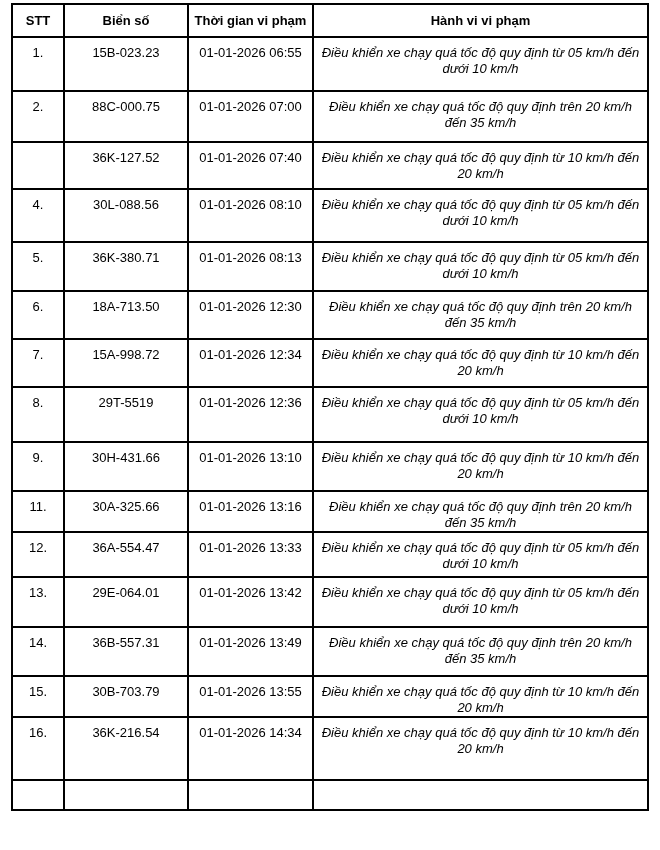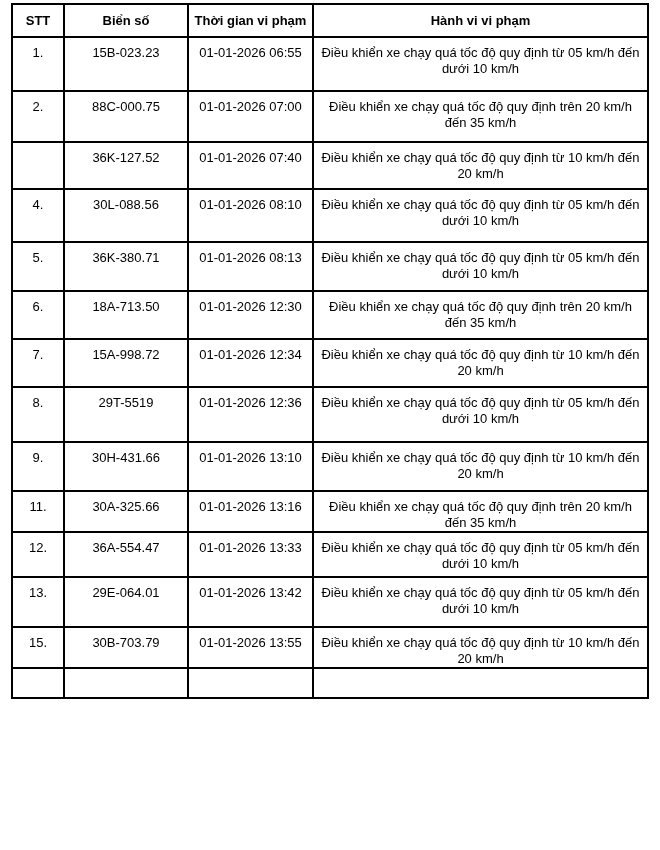--- a/index.html
+++ b/index.html
@@ -31,21 +31,21 @@
     height: 31px;
     padding: 0 4px;
   }
   table.violations td {
     font-size: 13px;
     line-height: 16px;
     vertical-align: top;
     text-align: center;
     padding: 7px 4px 0 4px;
   }
-  td.cell-violation { padding: 6px 5px 0 5px; }
+  td.cell-violation { padding: 6px 5px 0 5px; font-style: italic; }
   td.align-left { text-align: left; padding-left: 4px; }
 </style>
 </head>
 <body>
 
 <div class="page">
   <table class="violations">
     <colgroup>
       <col style="width:52px">
       <col style="width:124px">
@@ -126,24 +126,36 @@
           <td class="cell-plate">36A-554.47</td>
           <td class="cell-time">01-01-2026 13:33</td>
           <td class="cell-violation align-left">Điều khiển xe chạy quá tốc độ quy định từ 05 km/h đến dưới 10 km/h</td>
         </tr>
         <tr style="height: 50px;">
           <td class="cell-stt">13.</td>
           <td class="cell-plate">29E-064.01</td>
           <td class="cell-time">01-01-2026 13:42</td>
           <td class="cell-violation">Điều khiển xe chạy quá tốc độ quy định từ 05 km/h đến dưới 10 km/h</td>
         </tr>
+        <tr style="height: 49px;">
+          <td class="cell-stt">14.</td>
+          <td class="cell-plate">36B-557.31</td>
+          <td class="cell-time">01-01-2026 13:49</td>
+          <td class="cell-violation">Điều khiển xe chạy quá tốc độ quy định trên 20 km/h đến 35 km/h</td>
+        </tr>
         <tr style="height: 31px;">
           <td class="cell-stt">15.</td>
           <td class="cell-plate">30B-703.79</td>
           <td class="cell-time">01-01-2026 13:55</td>
+          <td class="cell-violation">Điều khiển xe chạy quá tốc độ quy định từ 10 km/h đến 20 km/h</td>
+        </tr>
+        <tr style="height: 63px;">
+          <td class="cell-stt">16.</td>
+          <td class="cell-plate">36K-216.54</td>
+          <td class="cell-time">01-01-2026 14:34</td>
           <td class="cell-violation">Điều khiển xe chạy quá tốc độ quy định từ 10 km/h đến 20 km/h</td>
         </tr>
         <tr style="height: 30px;">
           <td></td>
           <td></td>
           <td></td>
           <td></td>
         </tr>
       </tbody>
   </table>

